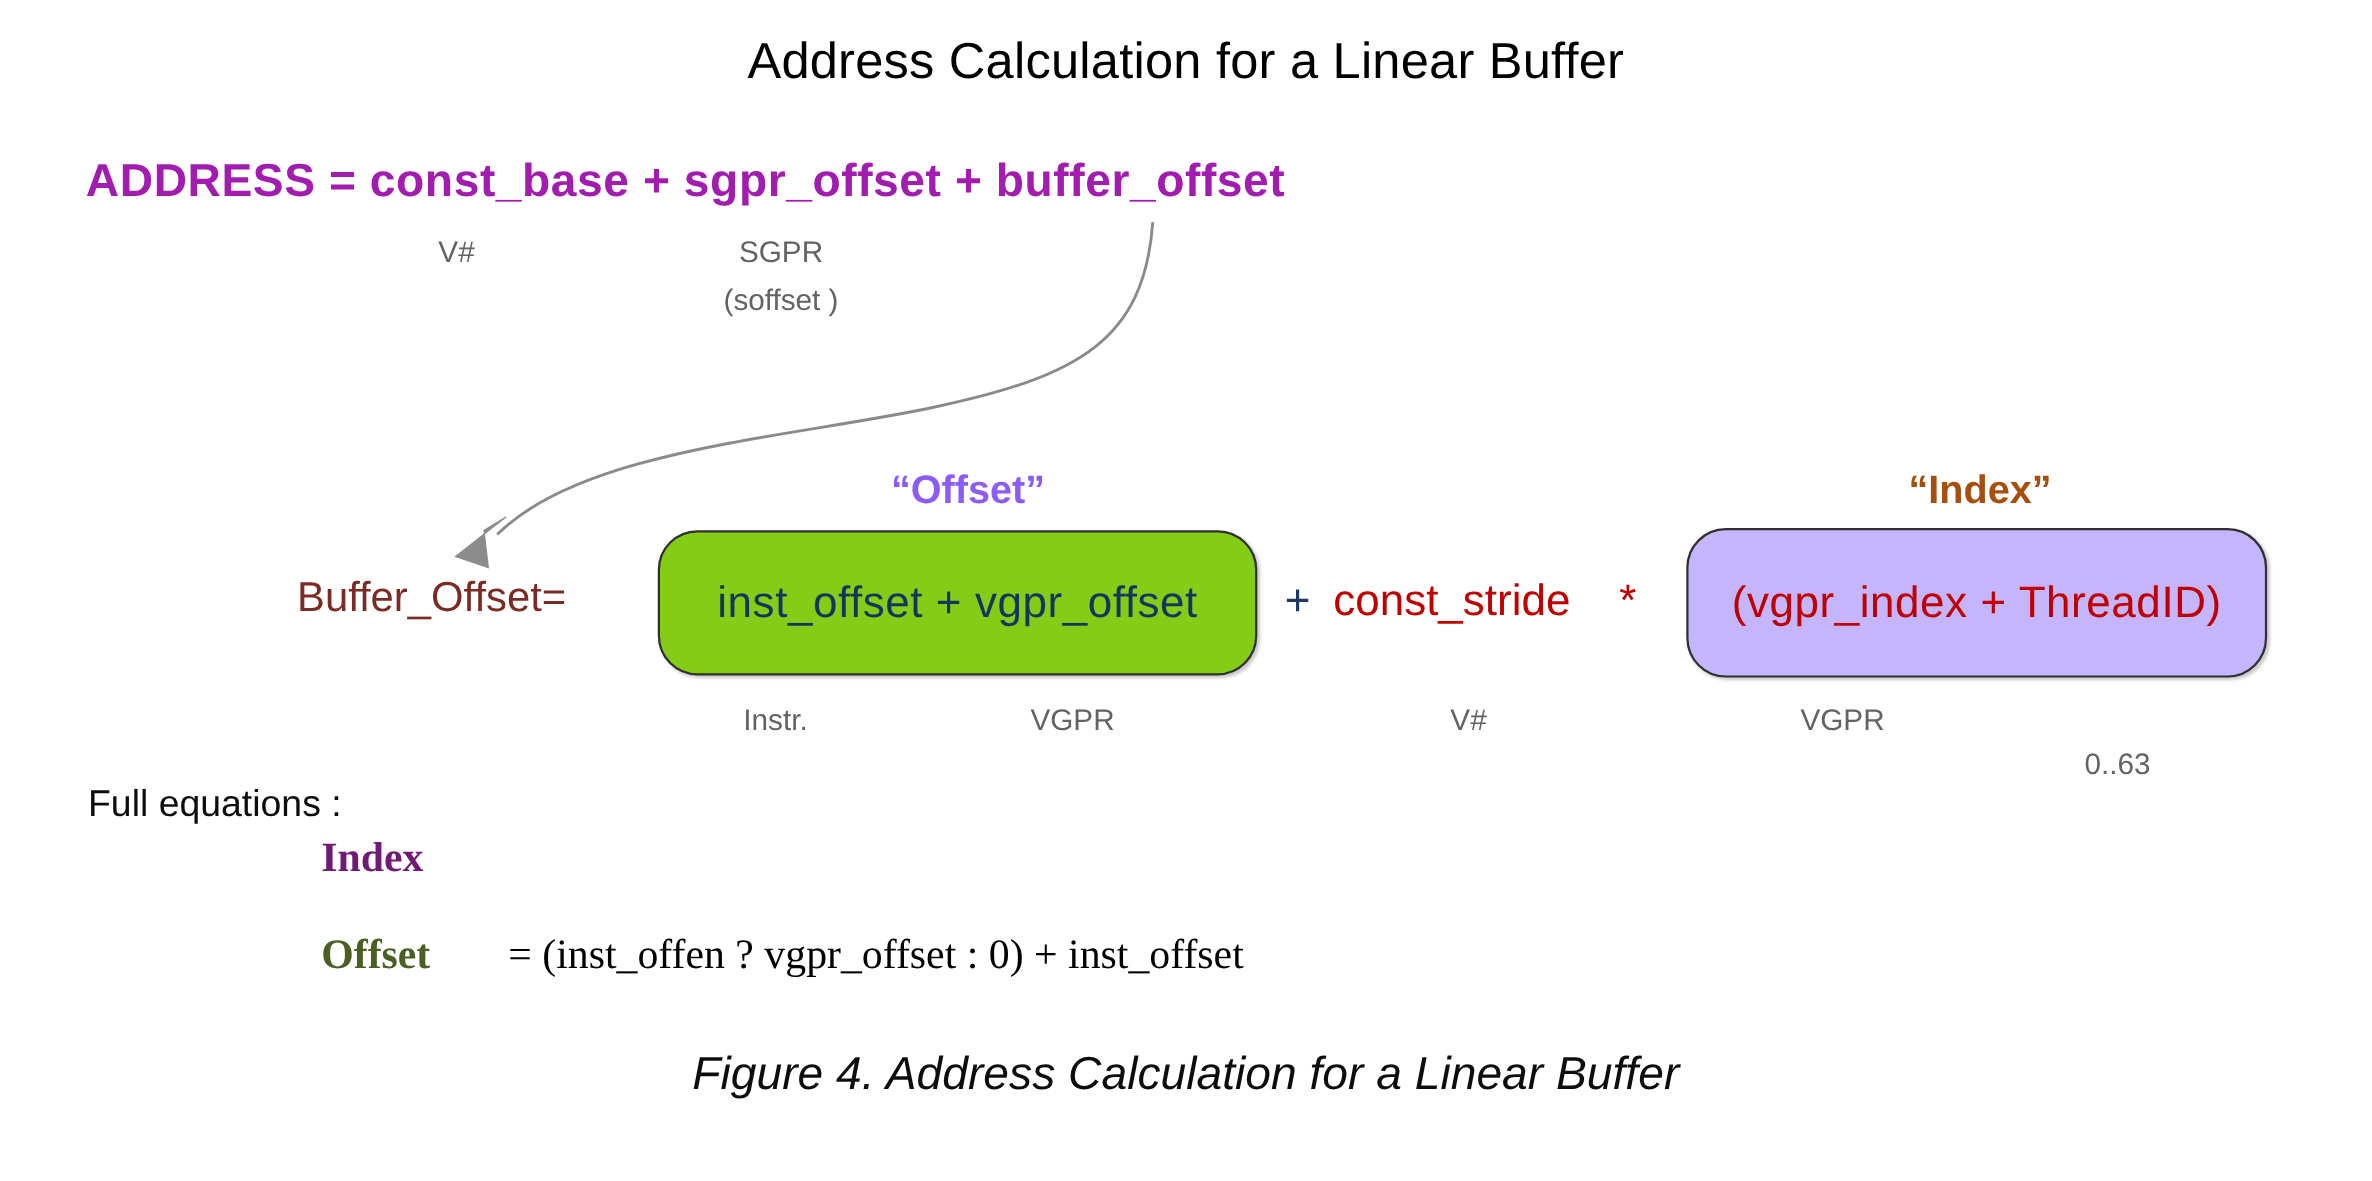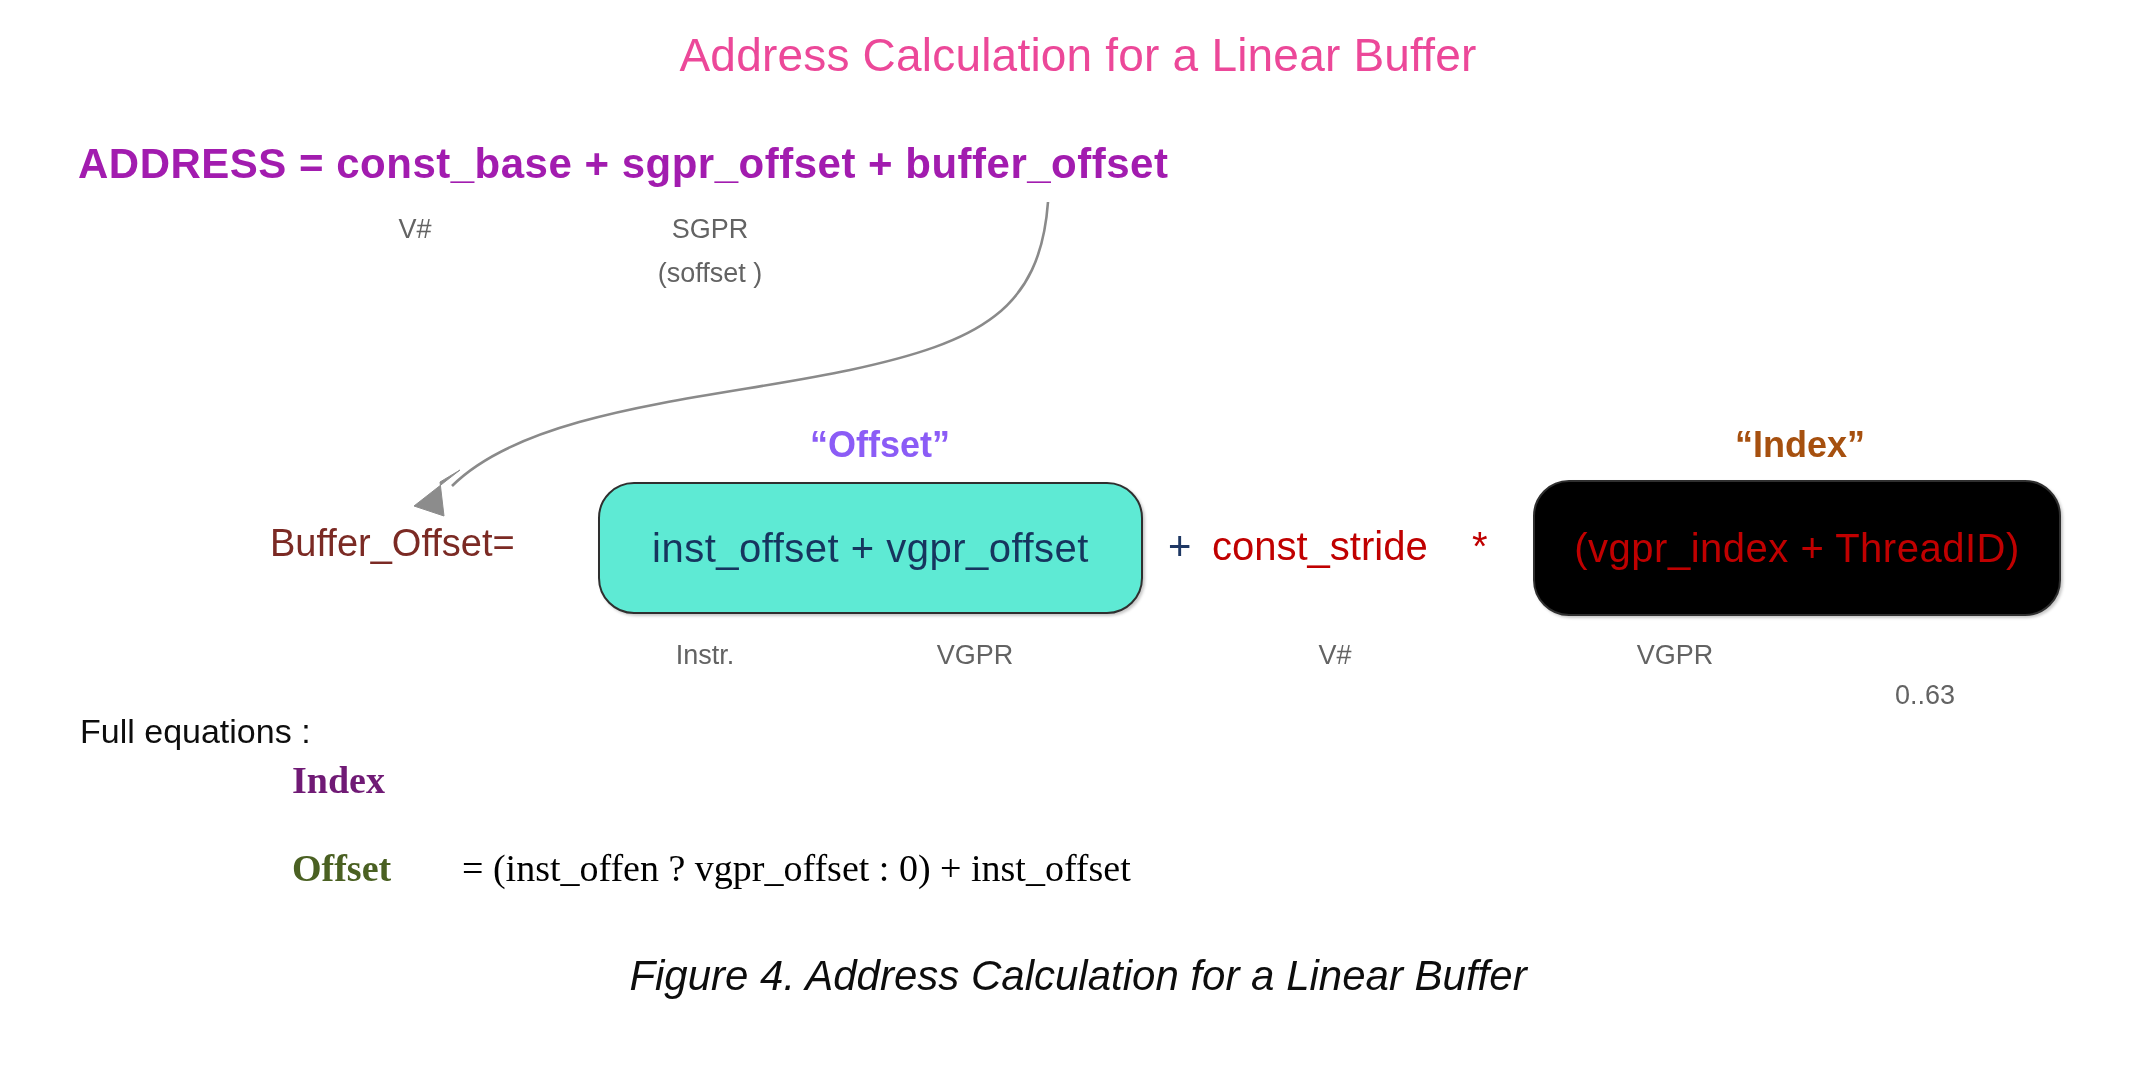--- a/index.html
+++ b/index.html
@@ -22,21 +22,21 @@
   .abs { position: absolute; }
 
   
   #figure-title {
     left: 0;
     top: 28px;
     width: 2156px;
     text-align: center;
     font-size: 46px;
     font-weight: 400;
-    color: #ec4899;
+    color: #000000;
     letter-spacing: 0.2px;
     white-space: nowrap;
   }
 
   
   #address-equation {
     left: 78px;
     top: 140px;
     font-size: 42px;
     font-weight: bold;
@@ -105,34 +105,34 @@
     display: flex;
     align-items: center;
     justify-content: center;
     box-shadow: 2px 2px 3px rgba(0,0,0,0.22);
   }
   #offset-box {
     left: 598px;
     top: 482px;
     width: 545px;
     height: 132px;
-    background: #5eead4;
+    background: #84cc16;
   }
   #offset-box-text {
     font-size: 40px;
     color: #16355e;
     white-space: nowrap;
     letter-spacing: 0.5px;
   }
   #index-box {
     left: 1533px;
     top: 480px;
     width: 528px;
     height: 136px;
-    background: #000000;
+    background: #c4b5fd;
   }
   #index-box-text {
     font-size: 40px;
     color: #c00000;
     white-space: nowrap;
     letter-spacing: 0.5px;
   }
 
   #plus-operator {
     left: 1168px;

